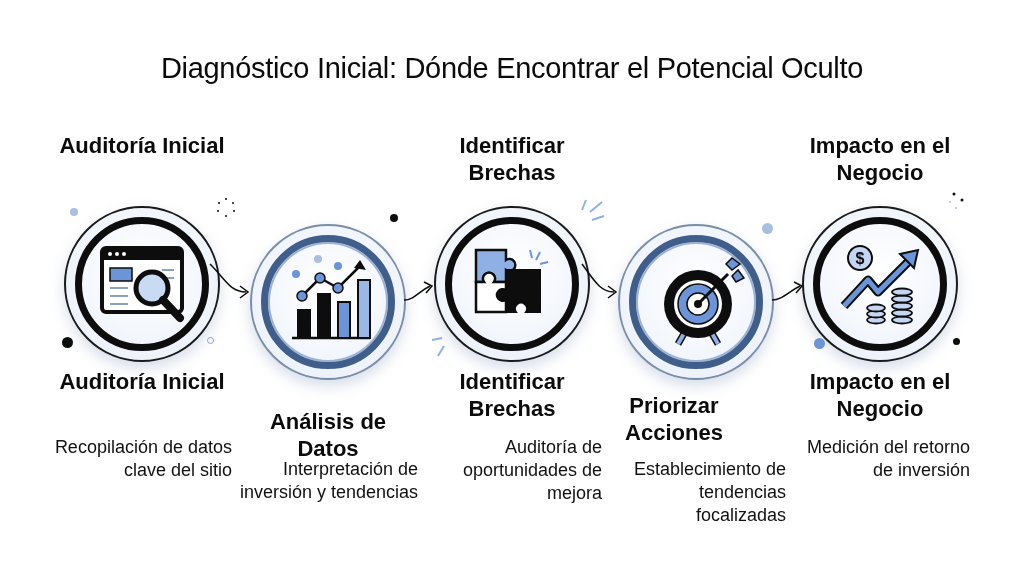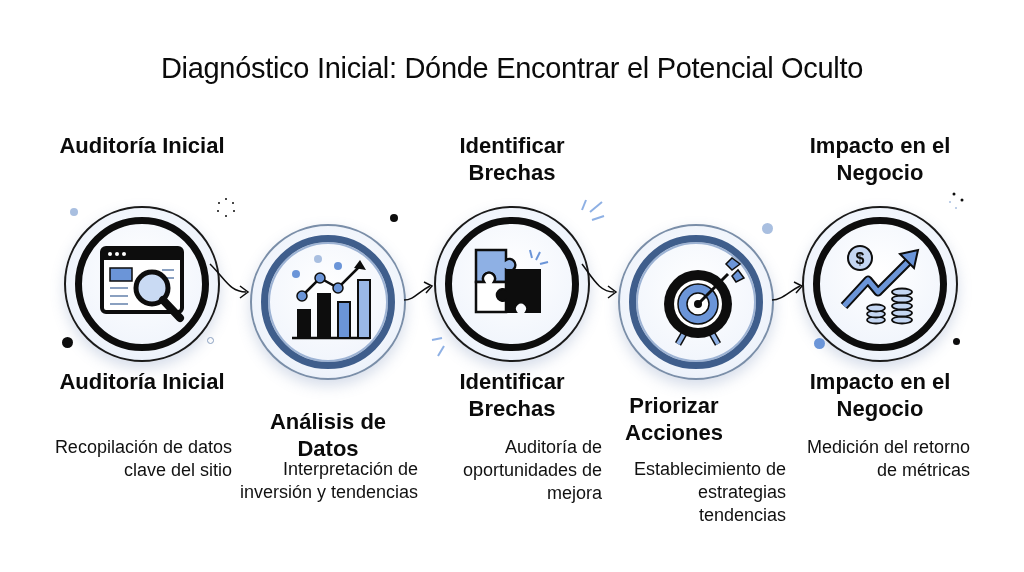--- a/index.html
+++ b/index.html
@@ -97,21 +97,21 @@
       <circle cx="78" cy="78" r="24" fill="#fff"></circle>
       <circle cx="78" cy="78" r="20" fill="#6b95d8" stroke="#0d0d0d" stroke-width="1.5"></circle>
       <circle cx="78" cy="78" r="11" fill="#fff" stroke="#0d0d0d" stroke-width="1.5"></circle>
       <circle cx="78" cy="78" r="4" fill="#0d0d0d"></circle>
       <line x1="78" y1="78" x2="108" y2="48" stroke="#0d0d0d" stroke-width="3"></line>
       <polygon points="106,38 112,44 120,38 112,32" fill="#6b95d8" stroke="#0d0d0d" stroke-width="1.5"></polygon>
       <polygon points="112,50 118,44 124,52 116,56" fill="#6b95d8" stroke="#0d0d0d" stroke-width="1.5"></polygon>
     </svg>
   </div>
   <div class="bottom-label" style="left:584px;top:392px;">Priorizar Acciones</div>
-  <div class="desc" style="left:606px;top:458px;">Establecimiento de estrategias tendencias</div>
+  <div class="desc" style="left:606px;top:458px;">Establecimiento de tendencias focalizadas</div>
 </div>
 
 <div>
   <div class="top-label" style="left:790px;top:132px;">Impacto en el Negocio</div>
   <div class="circle outer" style="left:802px;top:206px;">
     <div class="inner-black"></div>
     <svg class="icon" viewBox="0 0 156 156">
       <circle cx="56" cy="50" r="12" fill="#c4d6f2" stroke="#0d0d0d" stroke-width="2"></circle>
       <text x="56" y="56" text-anchor="middle" font-size="16" font-weight="bold" fill="#0d0d0d" font-family="Liberation Sans, sans-serif">$</text>
       <polyline points="40,98 64,72 74,84 104,54" fill="none" stroke="#0d0d0d" stroke-width="9" stroke-linejoin="round"></polyline>
@@ -123,21 +123,21 @@
         <ellipse cx="72" cy="100" rx="9" ry="3.5"></ellipse>
         <ellipse cx="98" cy="112" rx="10" ry="3.5"></ellipse>
         <ellipse cx="98" cy="105" rx="10" ry="3.5"></ellipse>
         <ellipse cx="98" cy="98" rx="10" ry="3.5"></ellipse>
         <ellipse cx="98" cy="91" rx="10" ry="3.5"></ellipse>
         <ellipse cx="98" cy="84" rx="10" ry="3.5"></ellipse>
       </g>
     </svg>
   </div>
   <div class="bottom-label" style="left:790px;top:368px;">Impacto en el Negocio</div>
-  <div class="desc" style="left:790px;top:436px;">Medición del retorno de métricas</div>
+  <div class="desc" style="left:790px;top:436px;">Medición del retorno de inversión</div>
 </div>
 
 <svg class="connector" style="left:0;top:0;" width="1024" height="572">
   <g fill="none" stroke="#0d0d0d" stroke-width="1.5">
     <path d="M210 264 C 226 280, 230 292, 246 292"></path>
     <path d="M240 286 L 248 292 L 240 298"></path>
     <path d="M404 300 C 414 300, 418 292, 430 286"></path>
     <path d="M424 282 L 432 286 L 426 293"></path>
     <path d="M582 264 C 594 280, 600 292, 614 292"></path>
     <path d="M608 286 L 616 292 L 608 298"></path>

